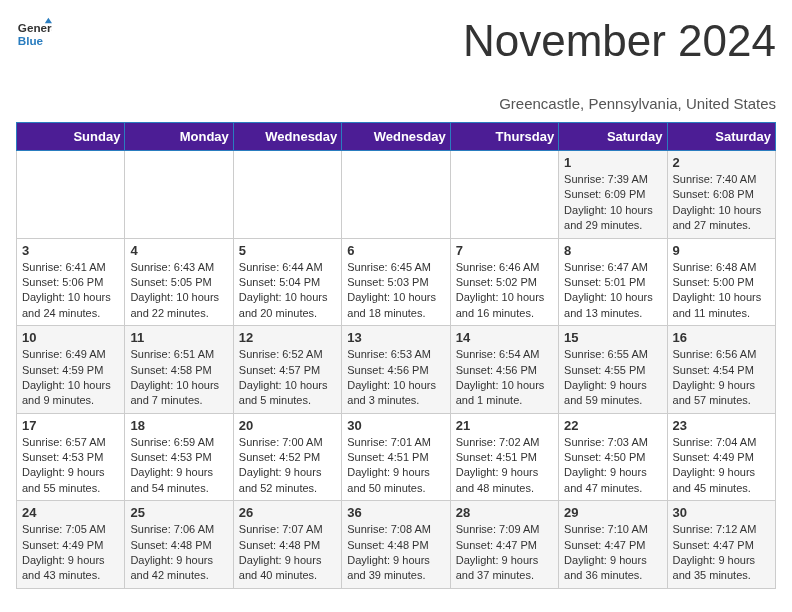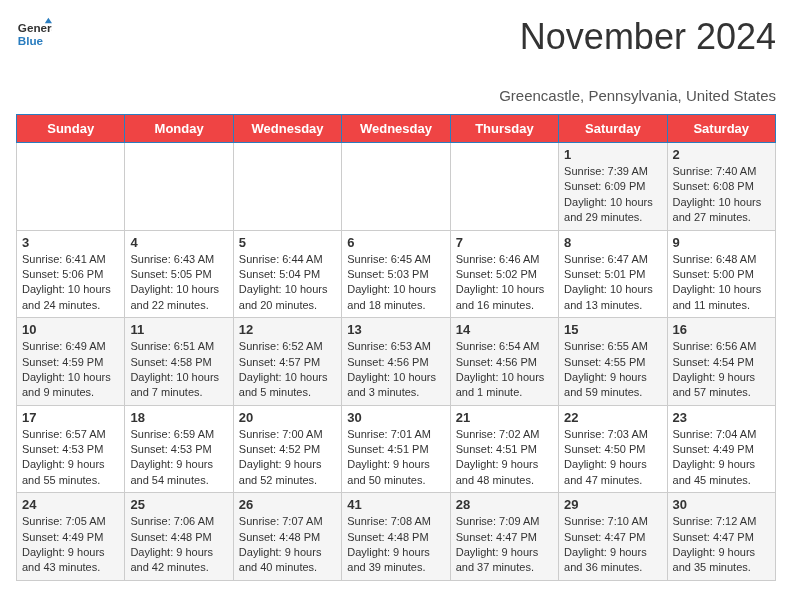--- a/index.html
+++ b/index.html
@@ -22,41 +22,41 @@
       gap: 4px;
     }
     .logo-icon {
       width: 36px;
       height: 36px;
     }
     .title-block {
       text-align: right;
     }
     .month-title {
-      font-size: 36px;
+      font-size: 44px;
       color: #333;
       font-weight: normal;
     }
     .location-title {
       font-size: 15px;
       color: #555;
       margin-top: 29px;
     }
     table {
       width: 100%;
       border-collapse: collapse;
       table-layout: fixed;
     }
     thead th {
-      background-color: #ef4444;
+      background-color: #4c1d95;
       color: #fff;
       font-size: 13px;
       font-weight: bold;
       padding: 6px 4px;
-      text-align: center;
+      text-align: right;
       border: 1px solid #2a7dbf;
     }
     tbody td {
       border: 1px solid #ccc;
       vertical-align: top;
       padding: 4px 5px;
       font-size: 11px;
       color: #333;
       height: 80px;
       background: #fff;
@@ -222,21 +222,21 @@
         </td>
         <td>
           <span class="day-num">25</span>
           <div class="day-info">Sunrise: 7:06 AM<br>Sunset: 4:48 PM<br>Daylight: 9 hours and 42 minutes.</div>
         </td>
         <td>
           <span class="day-num">26</span>
           <div class="day-info">Sunrise: 7:07 AM<br>Sunset: 4:48 PM<br>Daylight: 9 hours and 40 minutes.</div>
         </td>
         <td>
-          <span class="day-num">41</span>
+          <span class="day-num">36</span>
           <div class="day-info">Sunrise: 7:08 AM<br>Sunset: 4:48 PM<br>Daylight: 9 hours and 39 minutes.</div>
         </td>
         <td>
           <span class="day-num">28</span>
           <div class="day-info">Sunrise: 7:09 AM<br>Sunset: 4:47 PM<br>Daylight: 9 hours and 37 minutes.</div>
         </td>
         <td>
           <span class="day-num">29</span>
           <div class="day-info">Sunrise: 7:10 AM<br>Sunset: 4:47 PM<br>Daylight: 9 hours and 36 minutes.</div>
         </td>

